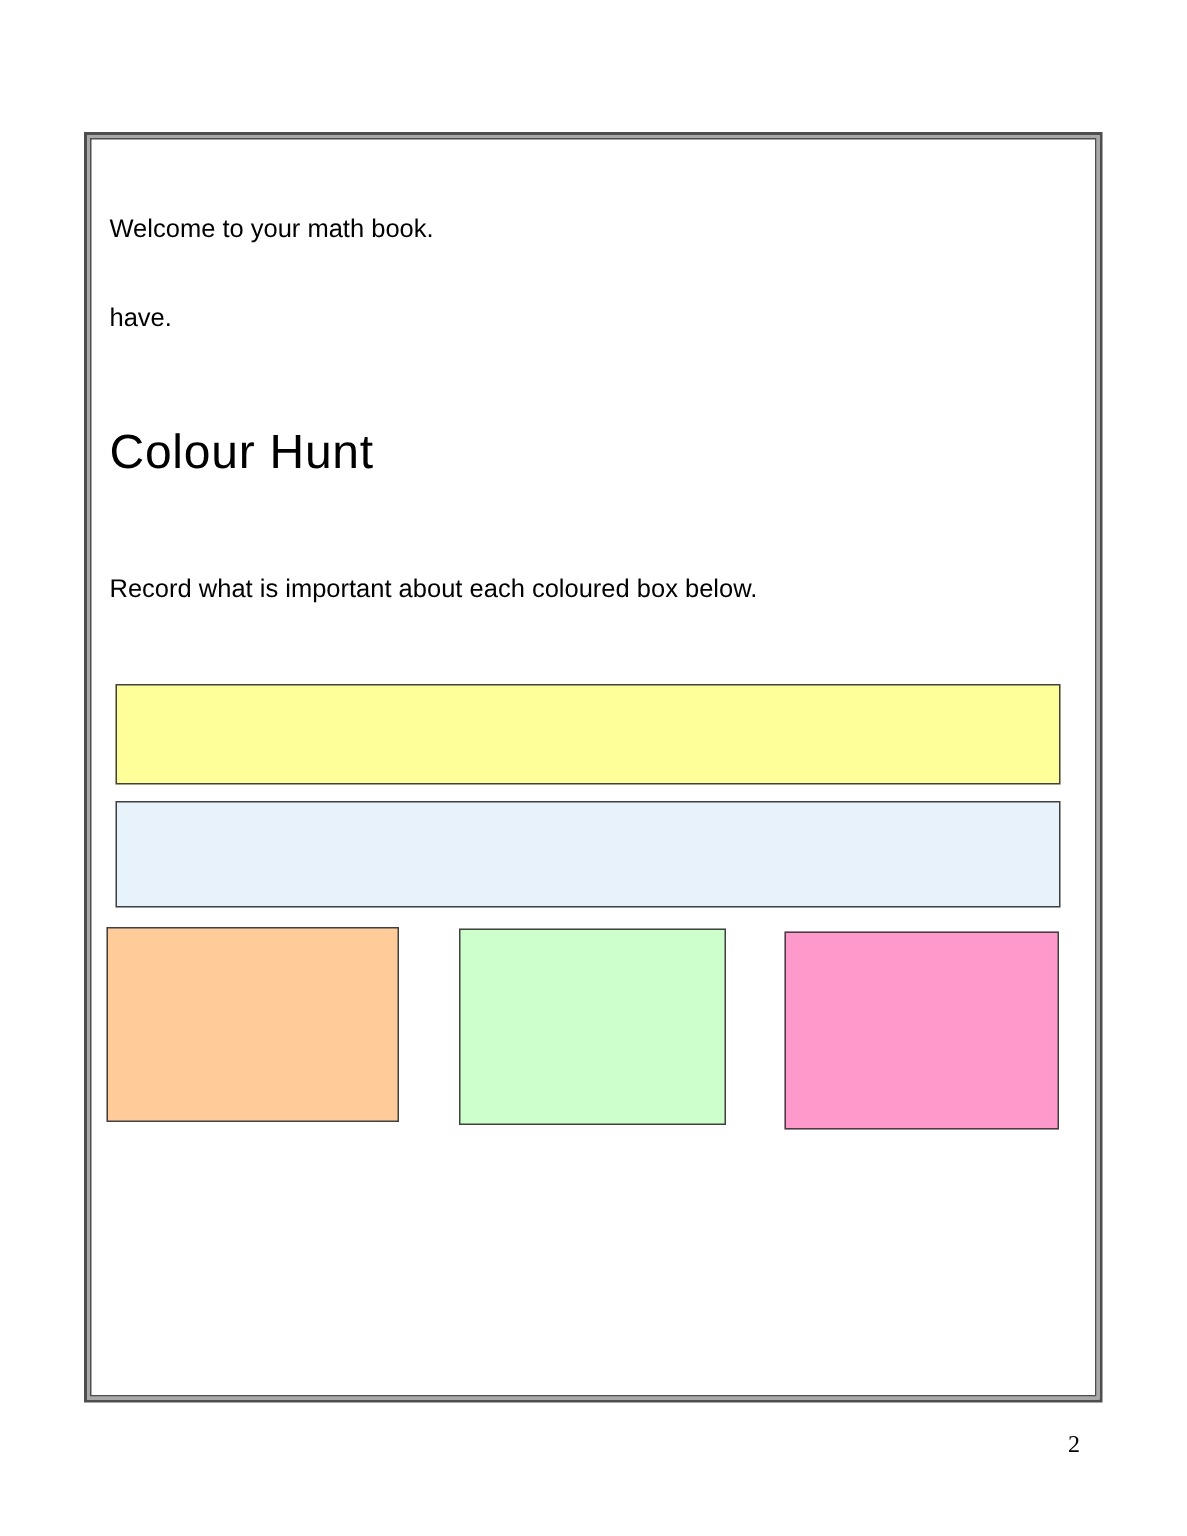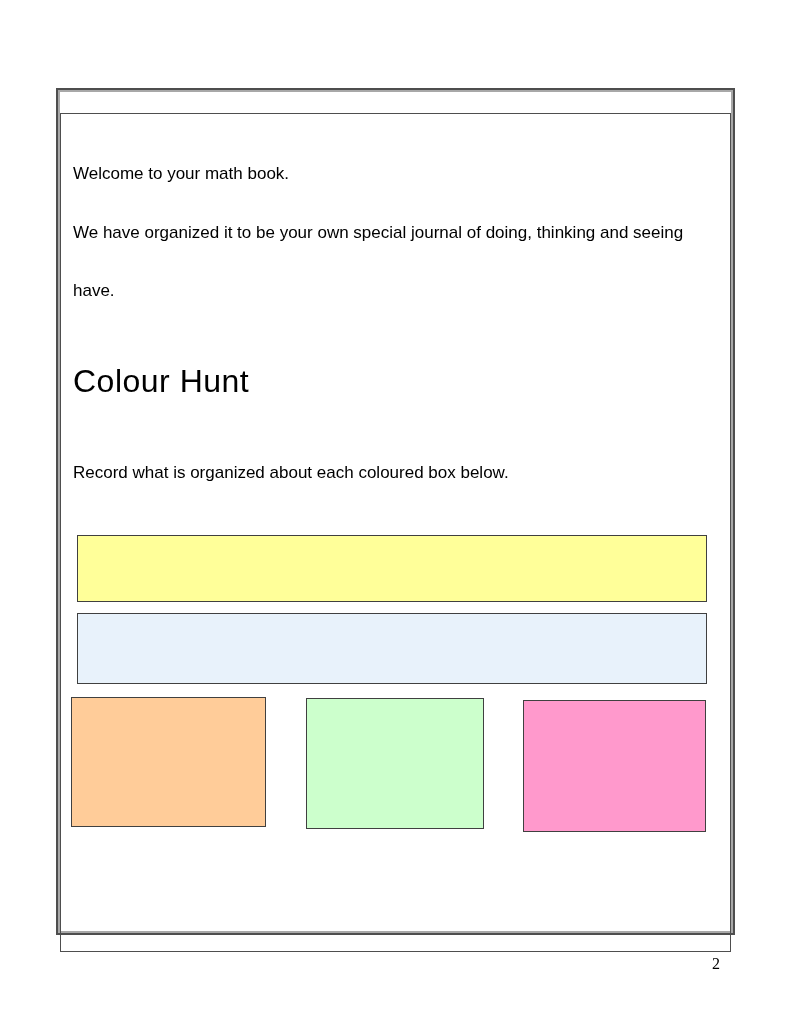--- a/index.html
+++ b/index.html
@@ -66,32 +66,31 @@
     top: 955px;
     font-family: "Liberation Serif", serif;
     font-size: 16px;
   }
 </style>
 </head>
 <body>
 
 <div class="worksheet-frame" style="border-color: rgb(78, 78, 78);">
   <div class="frame-mid" style="border-color: rgb(168, 168, 168);">
-    <div class="frame-inner" style="border-color: rgb(78, 78, 78); margin-top: 21px;">
+    <div class="frame-inner" style="border-color: rgb(78, 78, 78);">
 
       <div class="body-text">
         <div>Welcome to your math book.</div>
-        <div>We have organized it to be your own special journal of doing, thinking and seeing</div>
         <div>have.</div>
       </div>
 
       <h1 class="page-title">Colour Hunt</h1>
 
       <div class="body-text instructions">
-        <div>Record what is organized about each coloured box below.</div>
+        <div>Record what is important about each coloured box below.</div>
       </div>
 
       <div class="colour-box box-yellow" style="background-color: rgb(255, 255, 153);"></div>
 
       <div class="colour-box box-blue" style="background-color: rgb(232, 242, 251);"></div>
 
       <div class="box-row">
         <div class="colour-box box-orange" style="background-color: rgb(255, 204, 153);"></div>
         <div class="colour-box box-green" style="background-color: rgb(204, 255, 204);"></div>
         <div class="colour-box box-pink" style="background-color: rgb(255, 153, 204);"></div>

